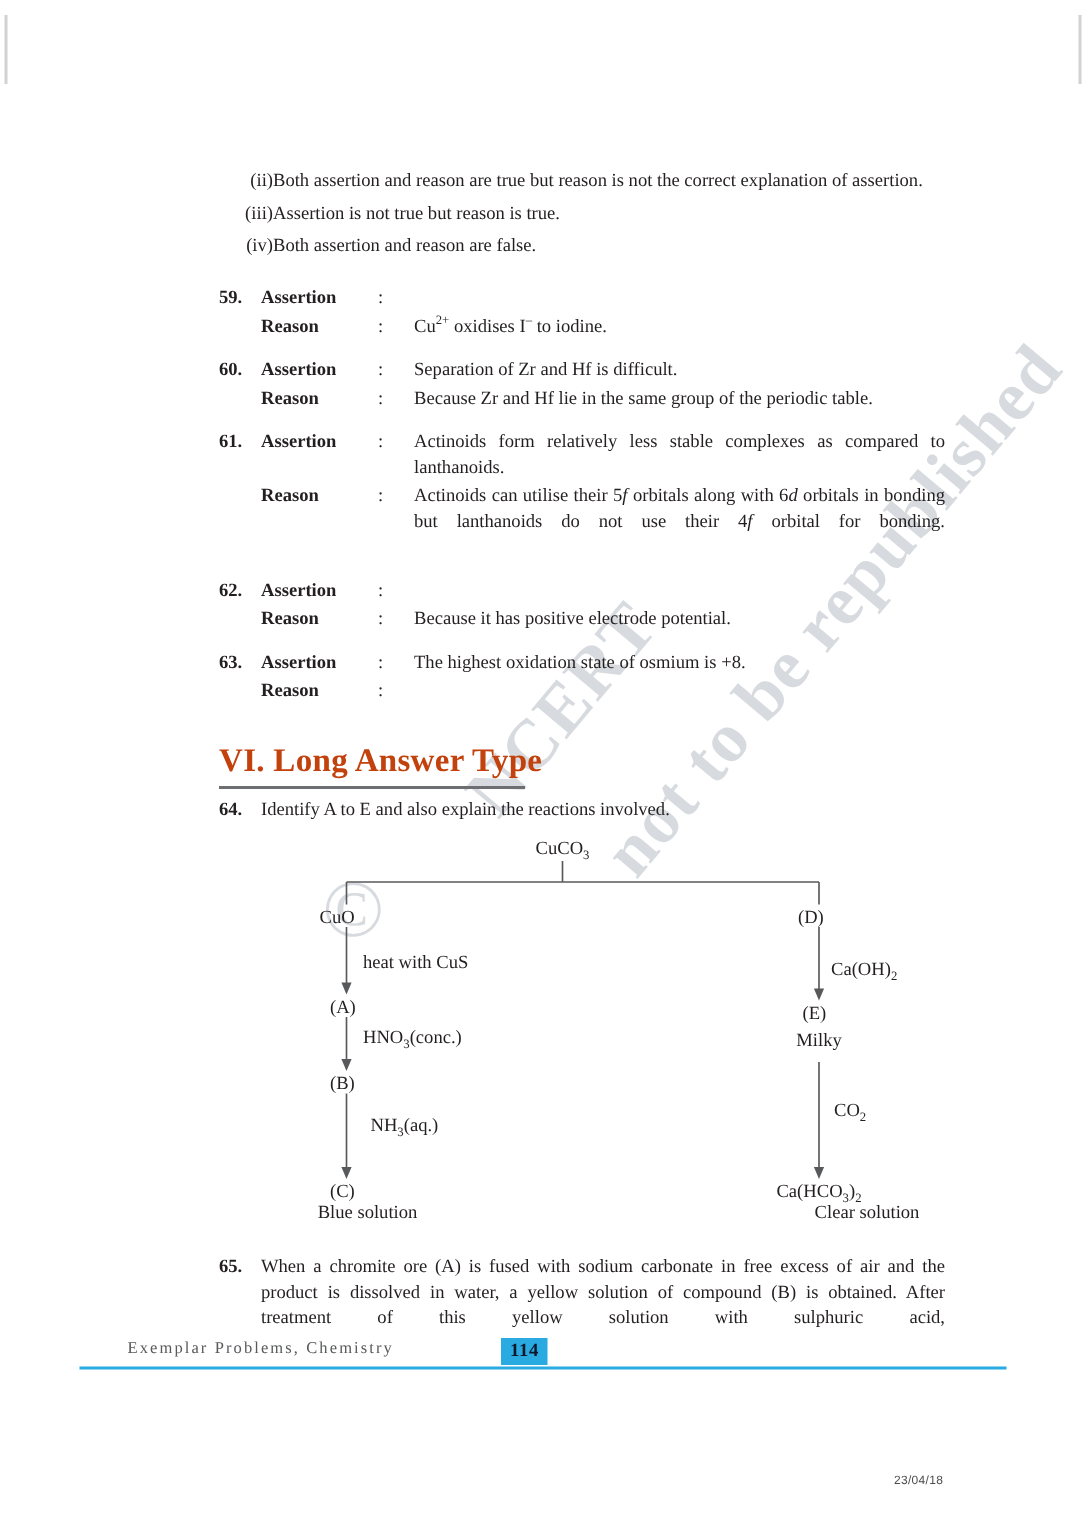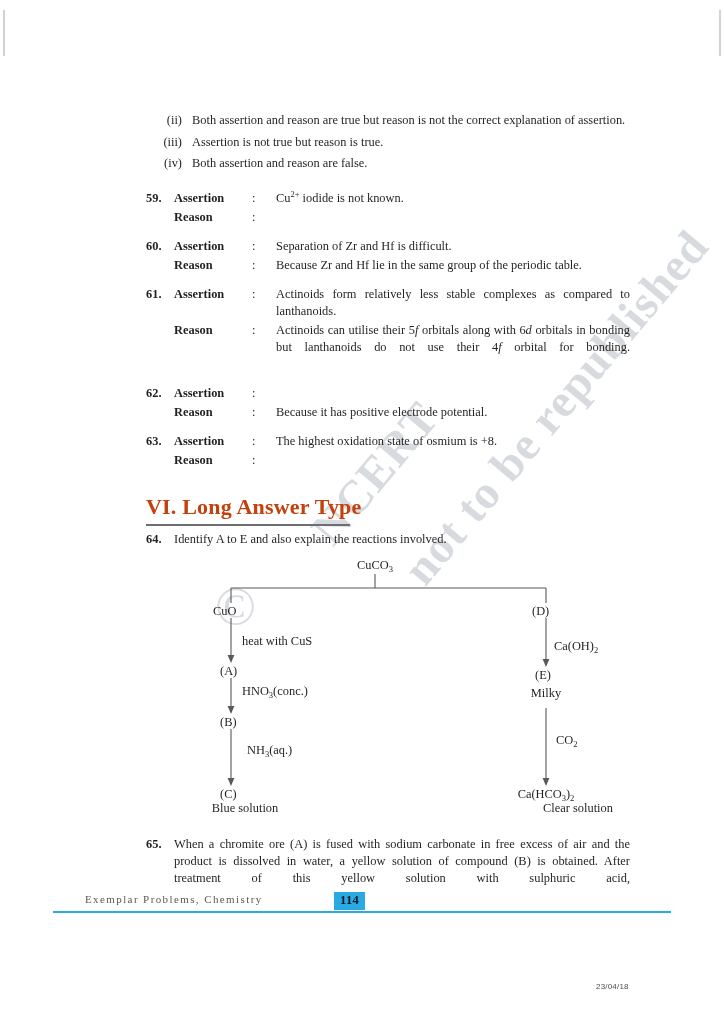--- a/index.html
+++ b/index.html
@@ -92,21 +92,20 @@
   }
   .roman-row {
     display: flex;
     margin-bottom: 5px;
     font-size: 12.4px;
     line-height: 16.5px;
   }
   .roman-num {
     width: 36px;
     text-align: right;
-    padding-right: 10px;
     flex: 0 0 36px;
   }
   .roman-text {
     flex: 1;
     text-align: justify;
   }
 
   
   .ar-list {
     position: absolute;
@@ -306,26 +305,26 @@
       </div>
     </div>
 
     <div class="ar-list">
 
       <div class="ar-block">
         <div class="ar-row">
           <span class="ar-num">59.</span>
           <span class="ar-label">Assertion</span>
           <span class="ar-colon">:</span>
-          <span class="ar-text">Cu<sup>2+</sup> iodide is not known.</span>
         </div>
         <div class="ar-row">
           <span class="ar-num"></span>
           <span class="ar-label">Reason</span>
           <span class="ar-colon">:</span>
+          <span class="ar-text">Cu<sup>2+</sup> oxidises I<sup>–</sup> to iodine.</span>
         </div>
       </div>
 
       <div class="ar-block">
         <div class="ar-row">
           <span class="ar-num">60.</span>
           <span class="ar-label">Assertion</span>
           <span class="ar-colon">:</span>
           <span class="ar-text">Separation of Zr and Hf  is difficult.</span>
         </div>

